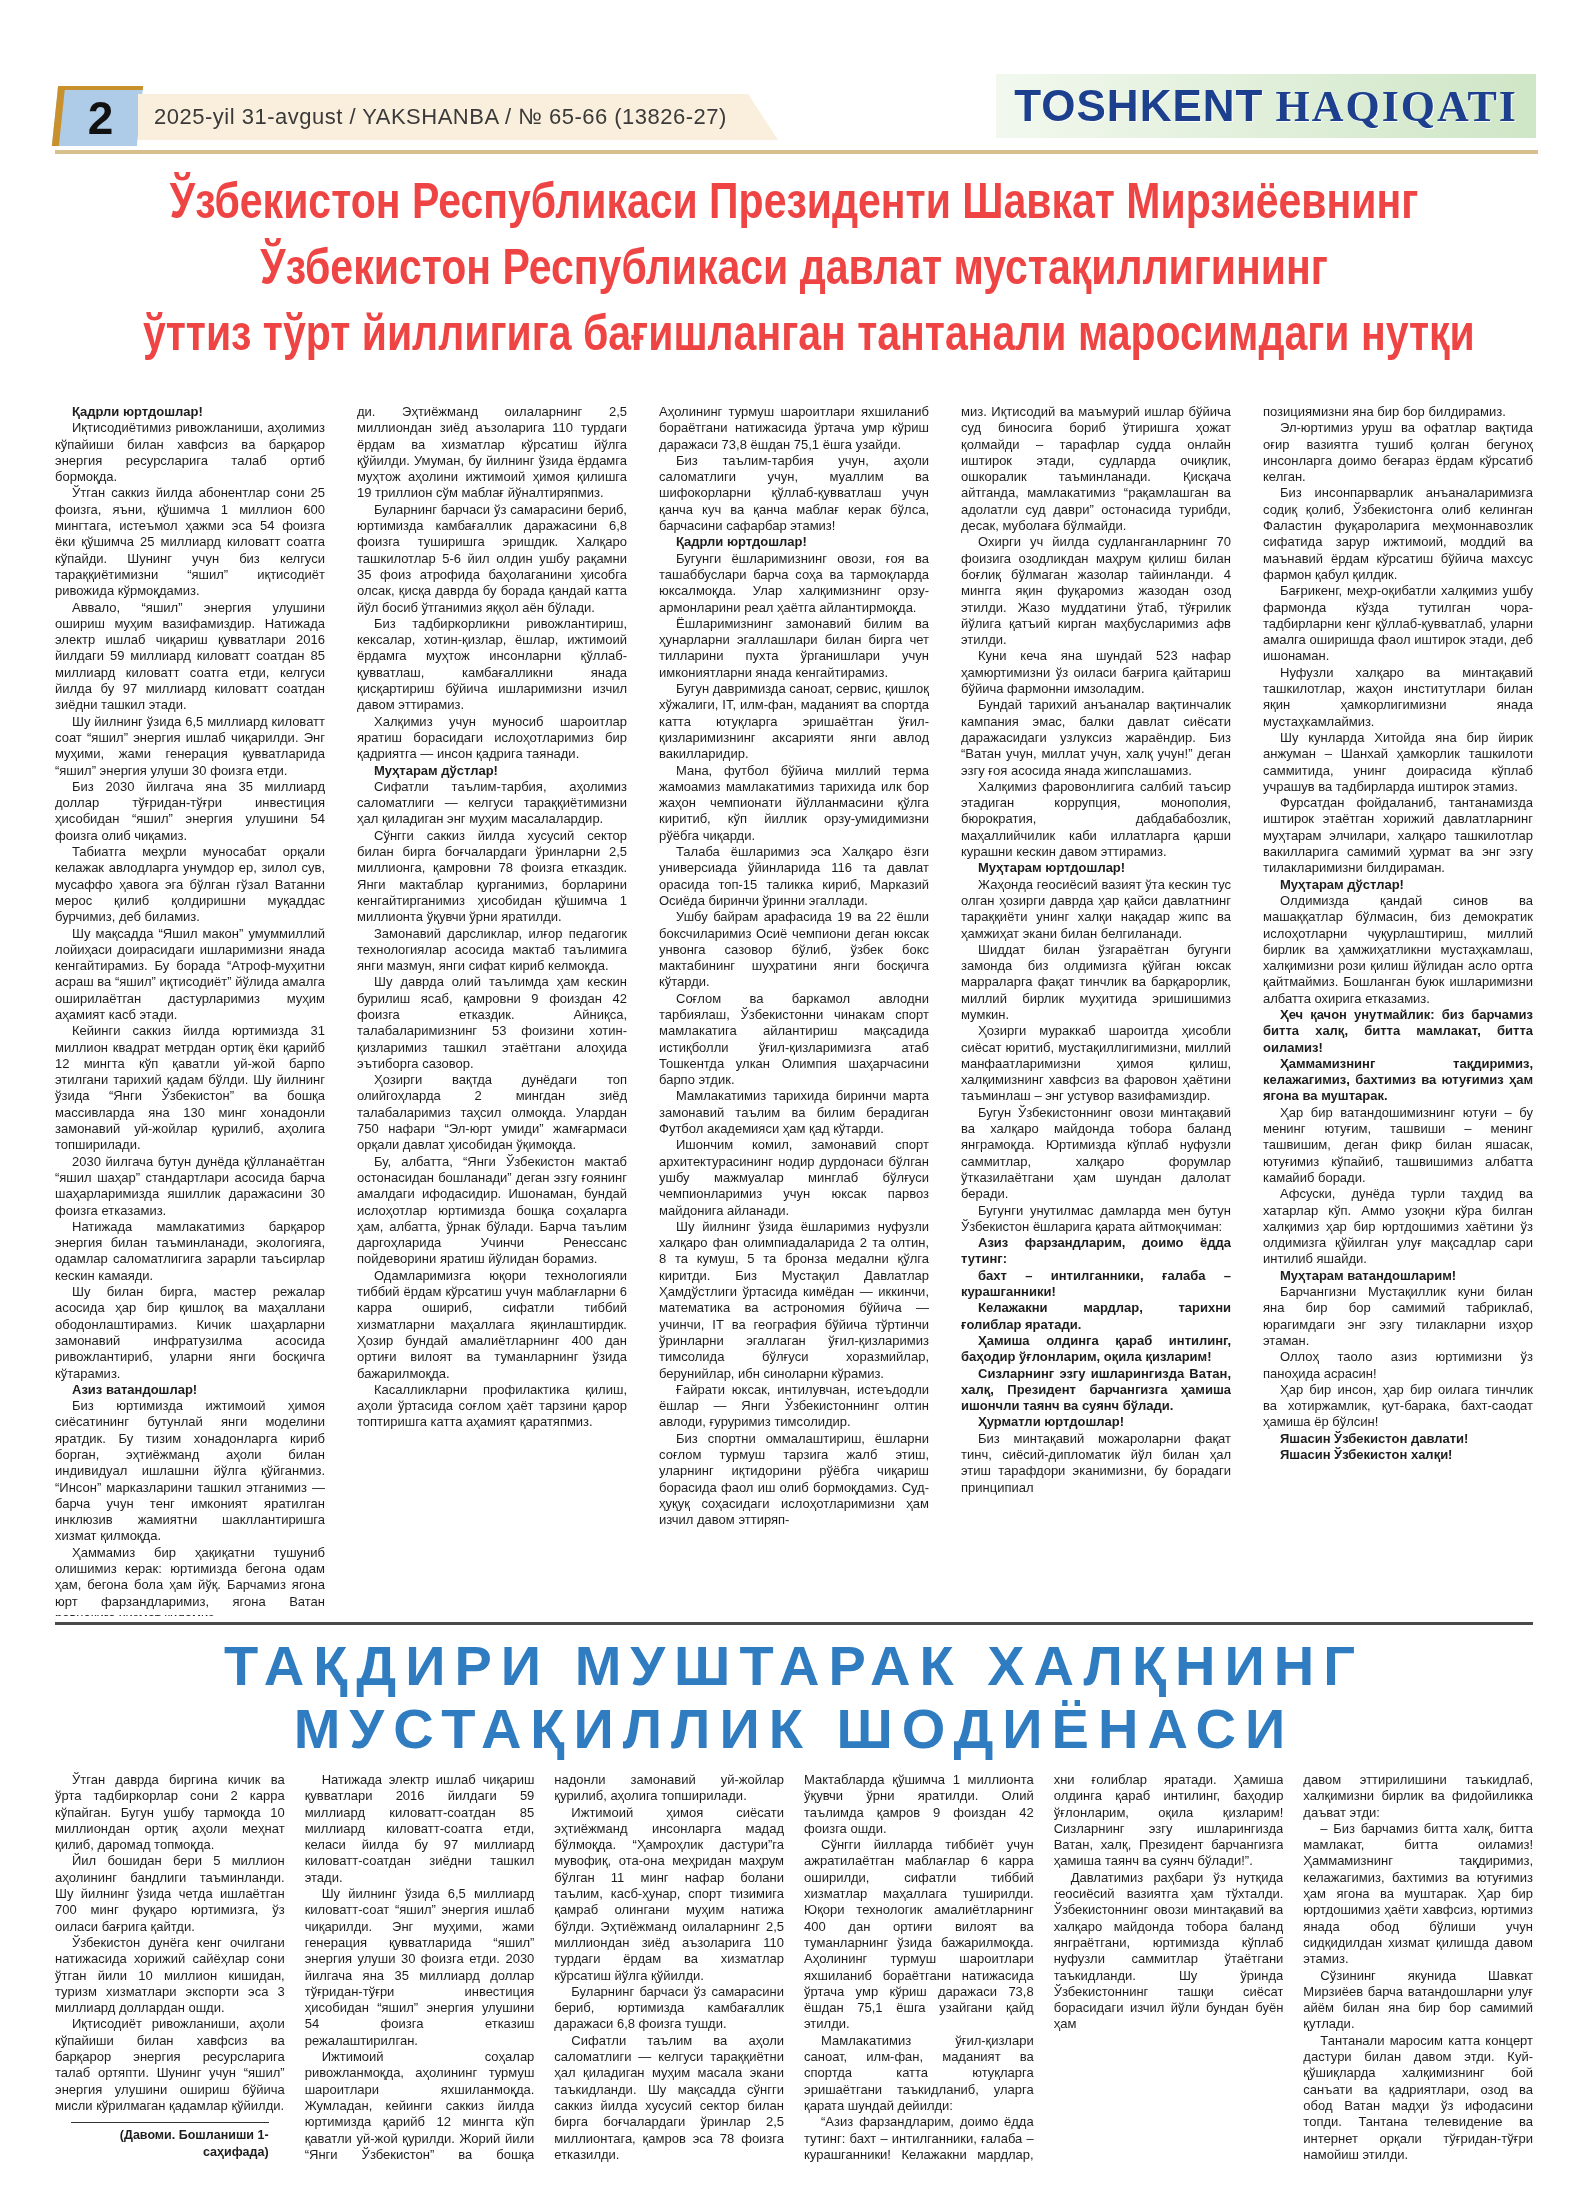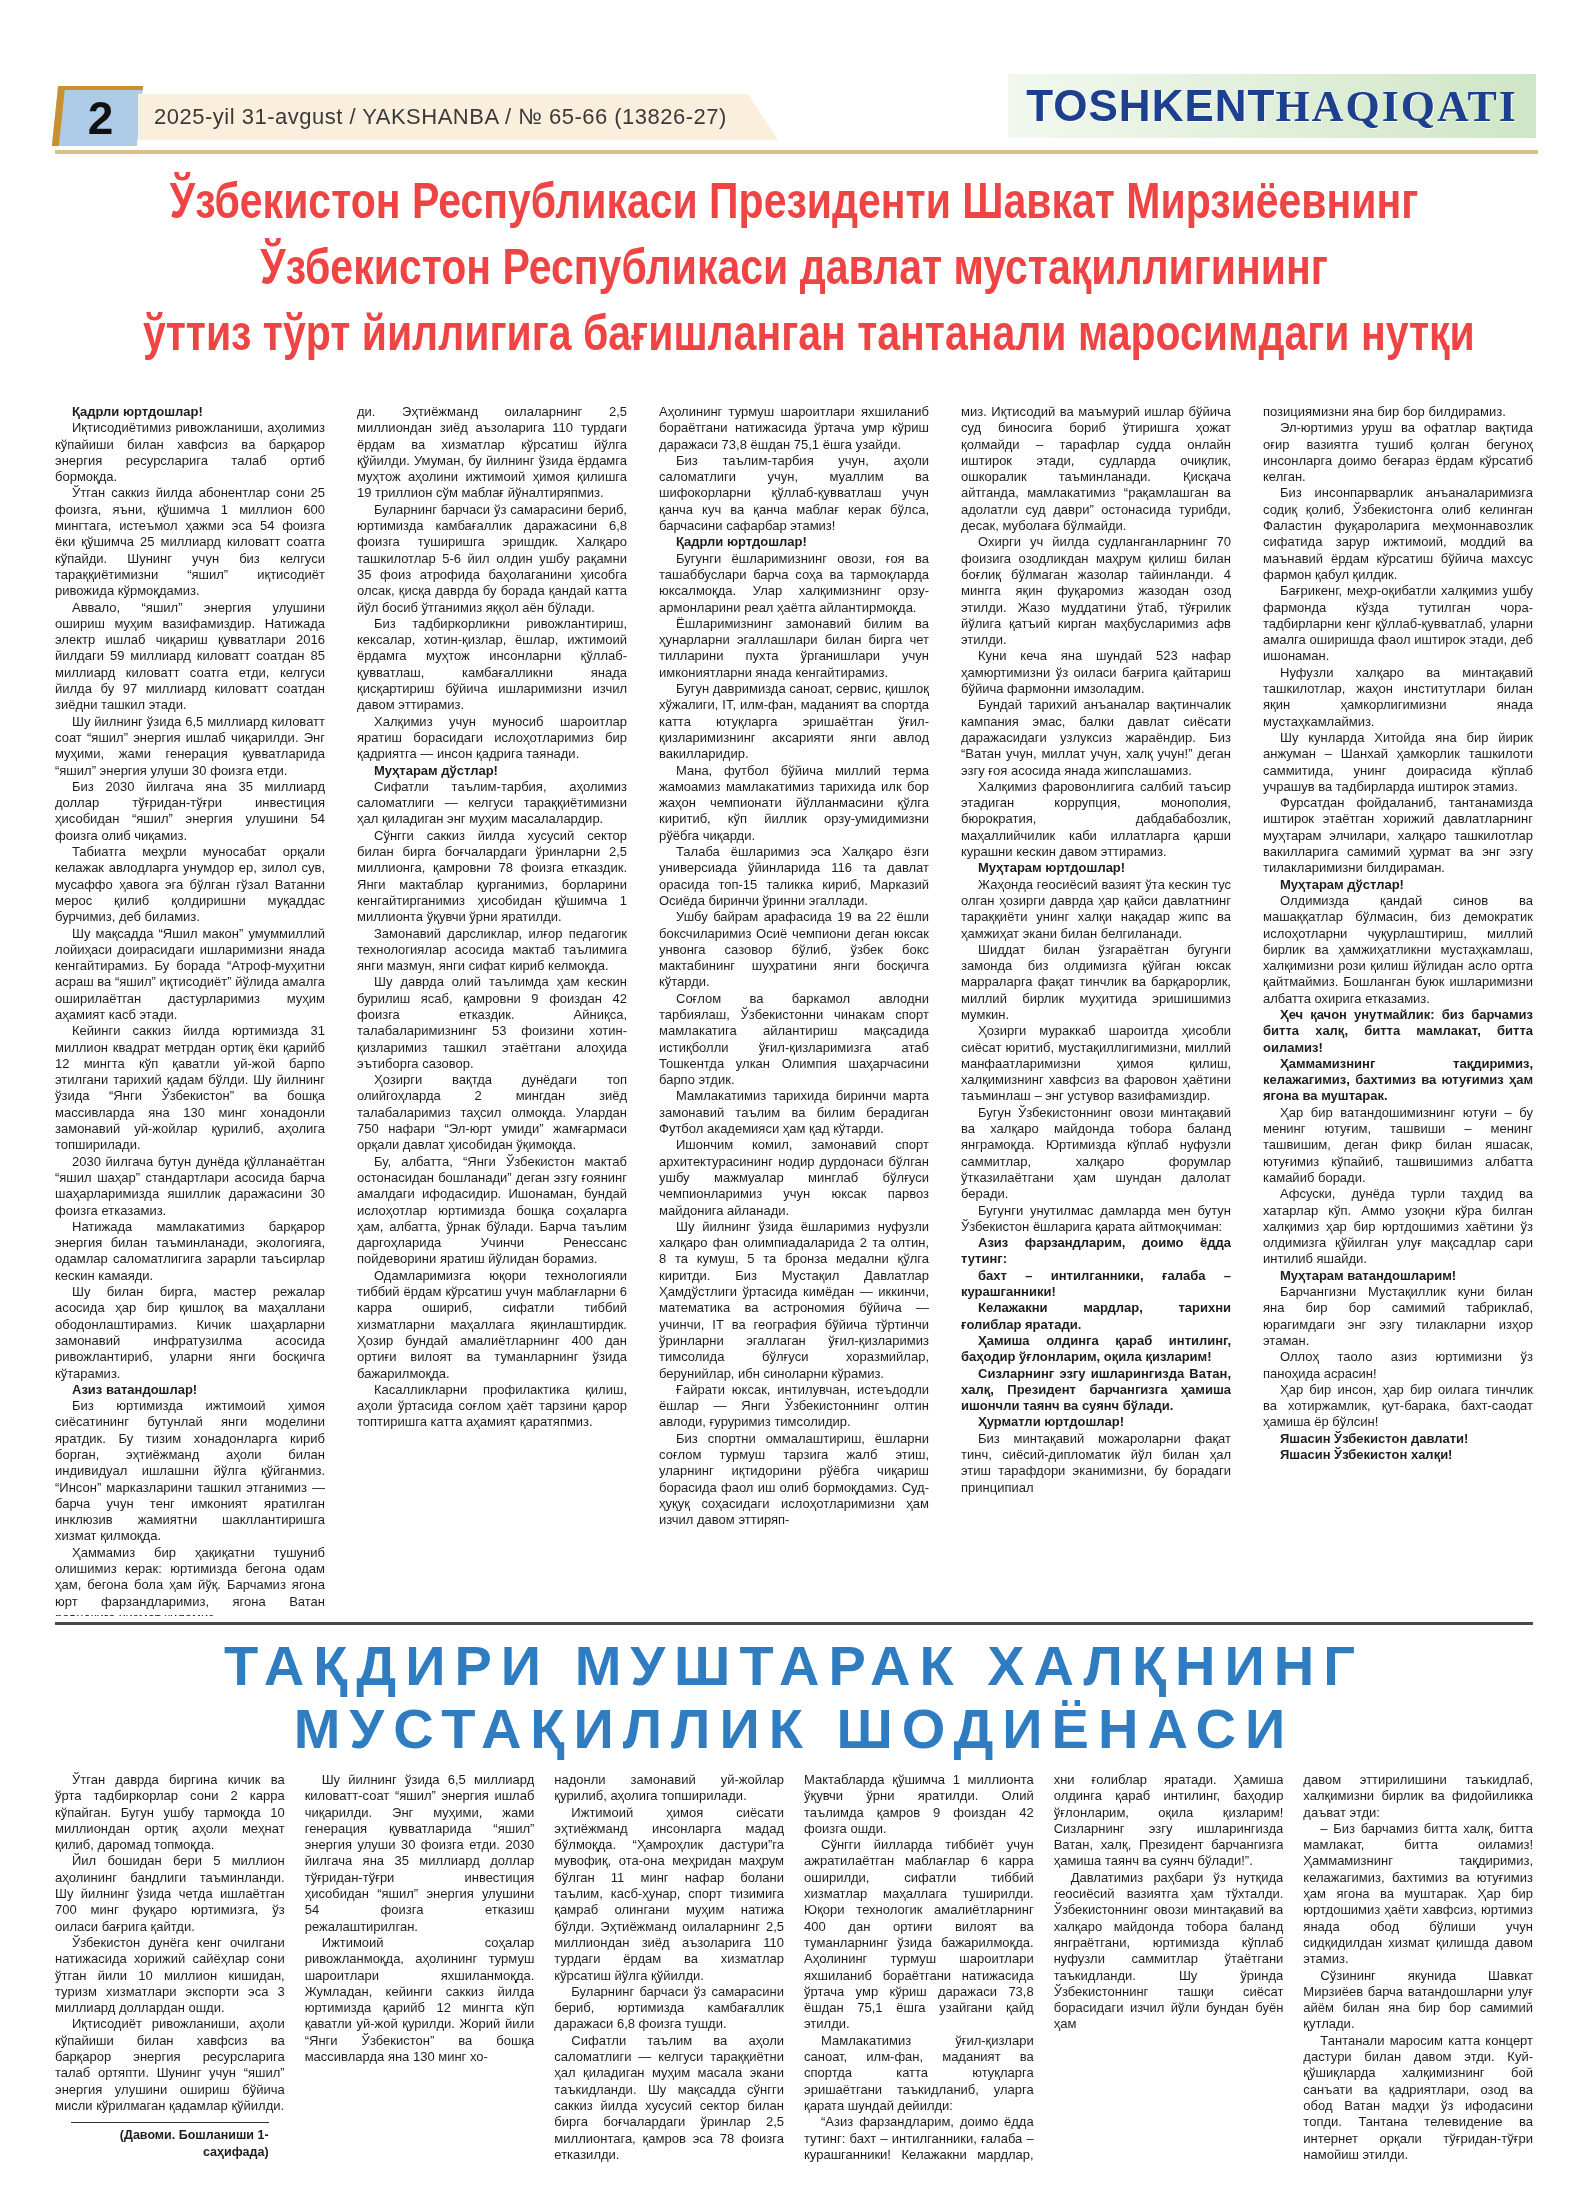--- a/index.html
+++ b/index.html
@@ -9,21 +9,21 @@
   .pagenum-box{position:absolute;left:55px;top:86px;width:78px;height:56px;
       background:#aecbe8;border-left:7px solid #c9902e;border-top:4px solid #c9902e;
       transform:skewX(-6deg);display:flex;align-items:center;justify-content:center;}
   .pagenum-box span{font-size:46px;font-weight:800;color:#111;transform:skewX(6deg);
       font-family:"Liberation Sans",sans-serif;}
   .date-strip{position:absolute;left:138px;top:94px;width:640px;height:46px;background:#f9efdc;
       clip-path:polygon(0 0,calc(100% - 30px) 0,100% 100%,0 100%);
       display:flex;align-items:center;}
   .date-strip span{font-size:22px;color:#3a3a3a;padding-left:16px;letter-spacing:.5px;}
   .masthead{position:absolute;right:52px;top:74px;height:64px;padding:0 18px;
-      background:linear-gradient(to right,#f2f8ee,#cfe6c6);display:flex;align-items:center;}
+      background:linear-gradient(to right,#f2f8ee,#cfe6c6);display:flex;align-items:center;gap:12px;}
   .masthead .m1{font-size:44px;font-weight:800;letter-spacing:1px;
       text-shadow:1px 1px 0 #fff;}
   .masthead .m2{font-size:44px;font-weight:700;font-family:"Liberation Serif",serif;
       letter-spacing:2px;text-shadow:1px 1px 0 #fff;}
   .header-rule{position:absolute;left:55px;right:50px;top:150px;height:4px;background:#d8c08c;}
   
   .headline1{position:absolute;left:0;top:168px;width:100%;margin:0;text-align:center;
       font-weight:700;}
   .headline1 .hl{display:block;font-size:50px;line-height:66px;transform:scaleX(.82);
       transform-origin:center;white-space:nowrap;letter-spacing:0;}
@@ -178,20 +178,21 @@
 
   <section class="article2">
     <div class="col">
         <p class="para">Ўтган даврда биргина кичик ва ўрта тадбиркорлар сони 2 карра кўпайган. Бугун ушбу тармоқда 10 миллиондан ортиқ аҳоли меҳнат қилиб, даромад топмоқда.</p>
         <p class="para">Йил бошидан бери 5 миллион аҳолининг бандлиги таъминланди. Шу йилнинг ўзида четда ишлаётган 700 минг фуқаро юртимизга, ўз оиласи бағрига қайтди.</p>
         <p class="para">Ўзбекистон дунёга кенг очилгани натижасида хорижий сайёҳлар сони ўтган йили 10 миллион кишидан, туризм хизматлари экспорти эса 3 миллиард доллардан ошди.</p>
         <p class="para">Иқтисодиёт ривожланиши, аҳоли кўпайиши билан хавфсиз ва барқарор энергия ресурсларига талаб ортяпти. Шунинг учун “яшил” энергия улушини ошириш бўйича мисли кўрилмаган қадамлар қўйилди.</p>
         <p class="para note">(Давоми. Бошланиши 1-саҳифада)</p>
       </div>
     <div class="col">
+        <p class="para">Натижада электр ишлаб чиқариш қувватлари 2016 йилдаги 59 миллиард киловатт-соатдан 85 миллиард киловатт-соатга етди, келаси йилда бу 97 миллиард киловатт-соатдан зиёдни ташкил этади.</p>
         <p class="para">Шу йилнинг ўзида 6,5 миллиард киловатт-соат “яшил” энергия ишлаб чиқарилди. Энг муҳими, жами генерация қувватларида “яшил” энергия улуши 30 фоизга етди. 2030 йилгача яна 35 миллиард доллар тўғридан-тўғри инвестиция ҳисобидан “яшил” энергия улушини 54 фоизга етказиш режалаштирилган.</p>
         <p class="para">Ижтимоий соҳалар ривожланмоқда, аҳолининг турмуш шароитлари яхшиланмоқда. Жумладан, кейинги саккиз йилда юртимизда қарийб 12 мингта кўп қаватли уй-жой қурилди. Жорий йили “Янги Ўзбекистон” ва бошқа массивларда яна 130 минг хо-</p>
       </div>
     <div class="col">
         <p class="para noindent">надонли замонавий уй-жойлар қурилиб, аҳолига топширилади.</p>
         <p class="para">Ижтимоий ҳимоя сиёсати эҳтиёжманд инсонларга мадад бўлмоқда. “Ҳамроҳлик дастури”га мувофиқ, ота-она меҳридан маҳрум бўлган 11 минг нафар болани таълим, касб-ҳунар, спорт тизимига қамраб олингани муҳим натижа бўлди. Эҳтиёжманд оилаларнинг 2,5 миллиондан зиёд аъзоларига 110 турдаги ёрдам ва хизматлар кўрсатиш йўлга қўйилди.</p>
         <p class="para">Буларнинг барчаси ўз самарасини бериб, юртимизда камбағаллик даражаси 6,8 фоизга тушди.</p>
         <p class="para">Сифатли таълим ва аҳоли саломатлиги — келгуси тараққиётни ҳал қиладиган муҳим масала экани таъкидланди. Шу мақсадда сўнгги саккиз йилда хусусий сектор билан бирга боғчалардаги ўринлар 2,5 миллионтага, қамров эса 78 фоизга етказилди.</p>
       </div>
     <div class="col">

